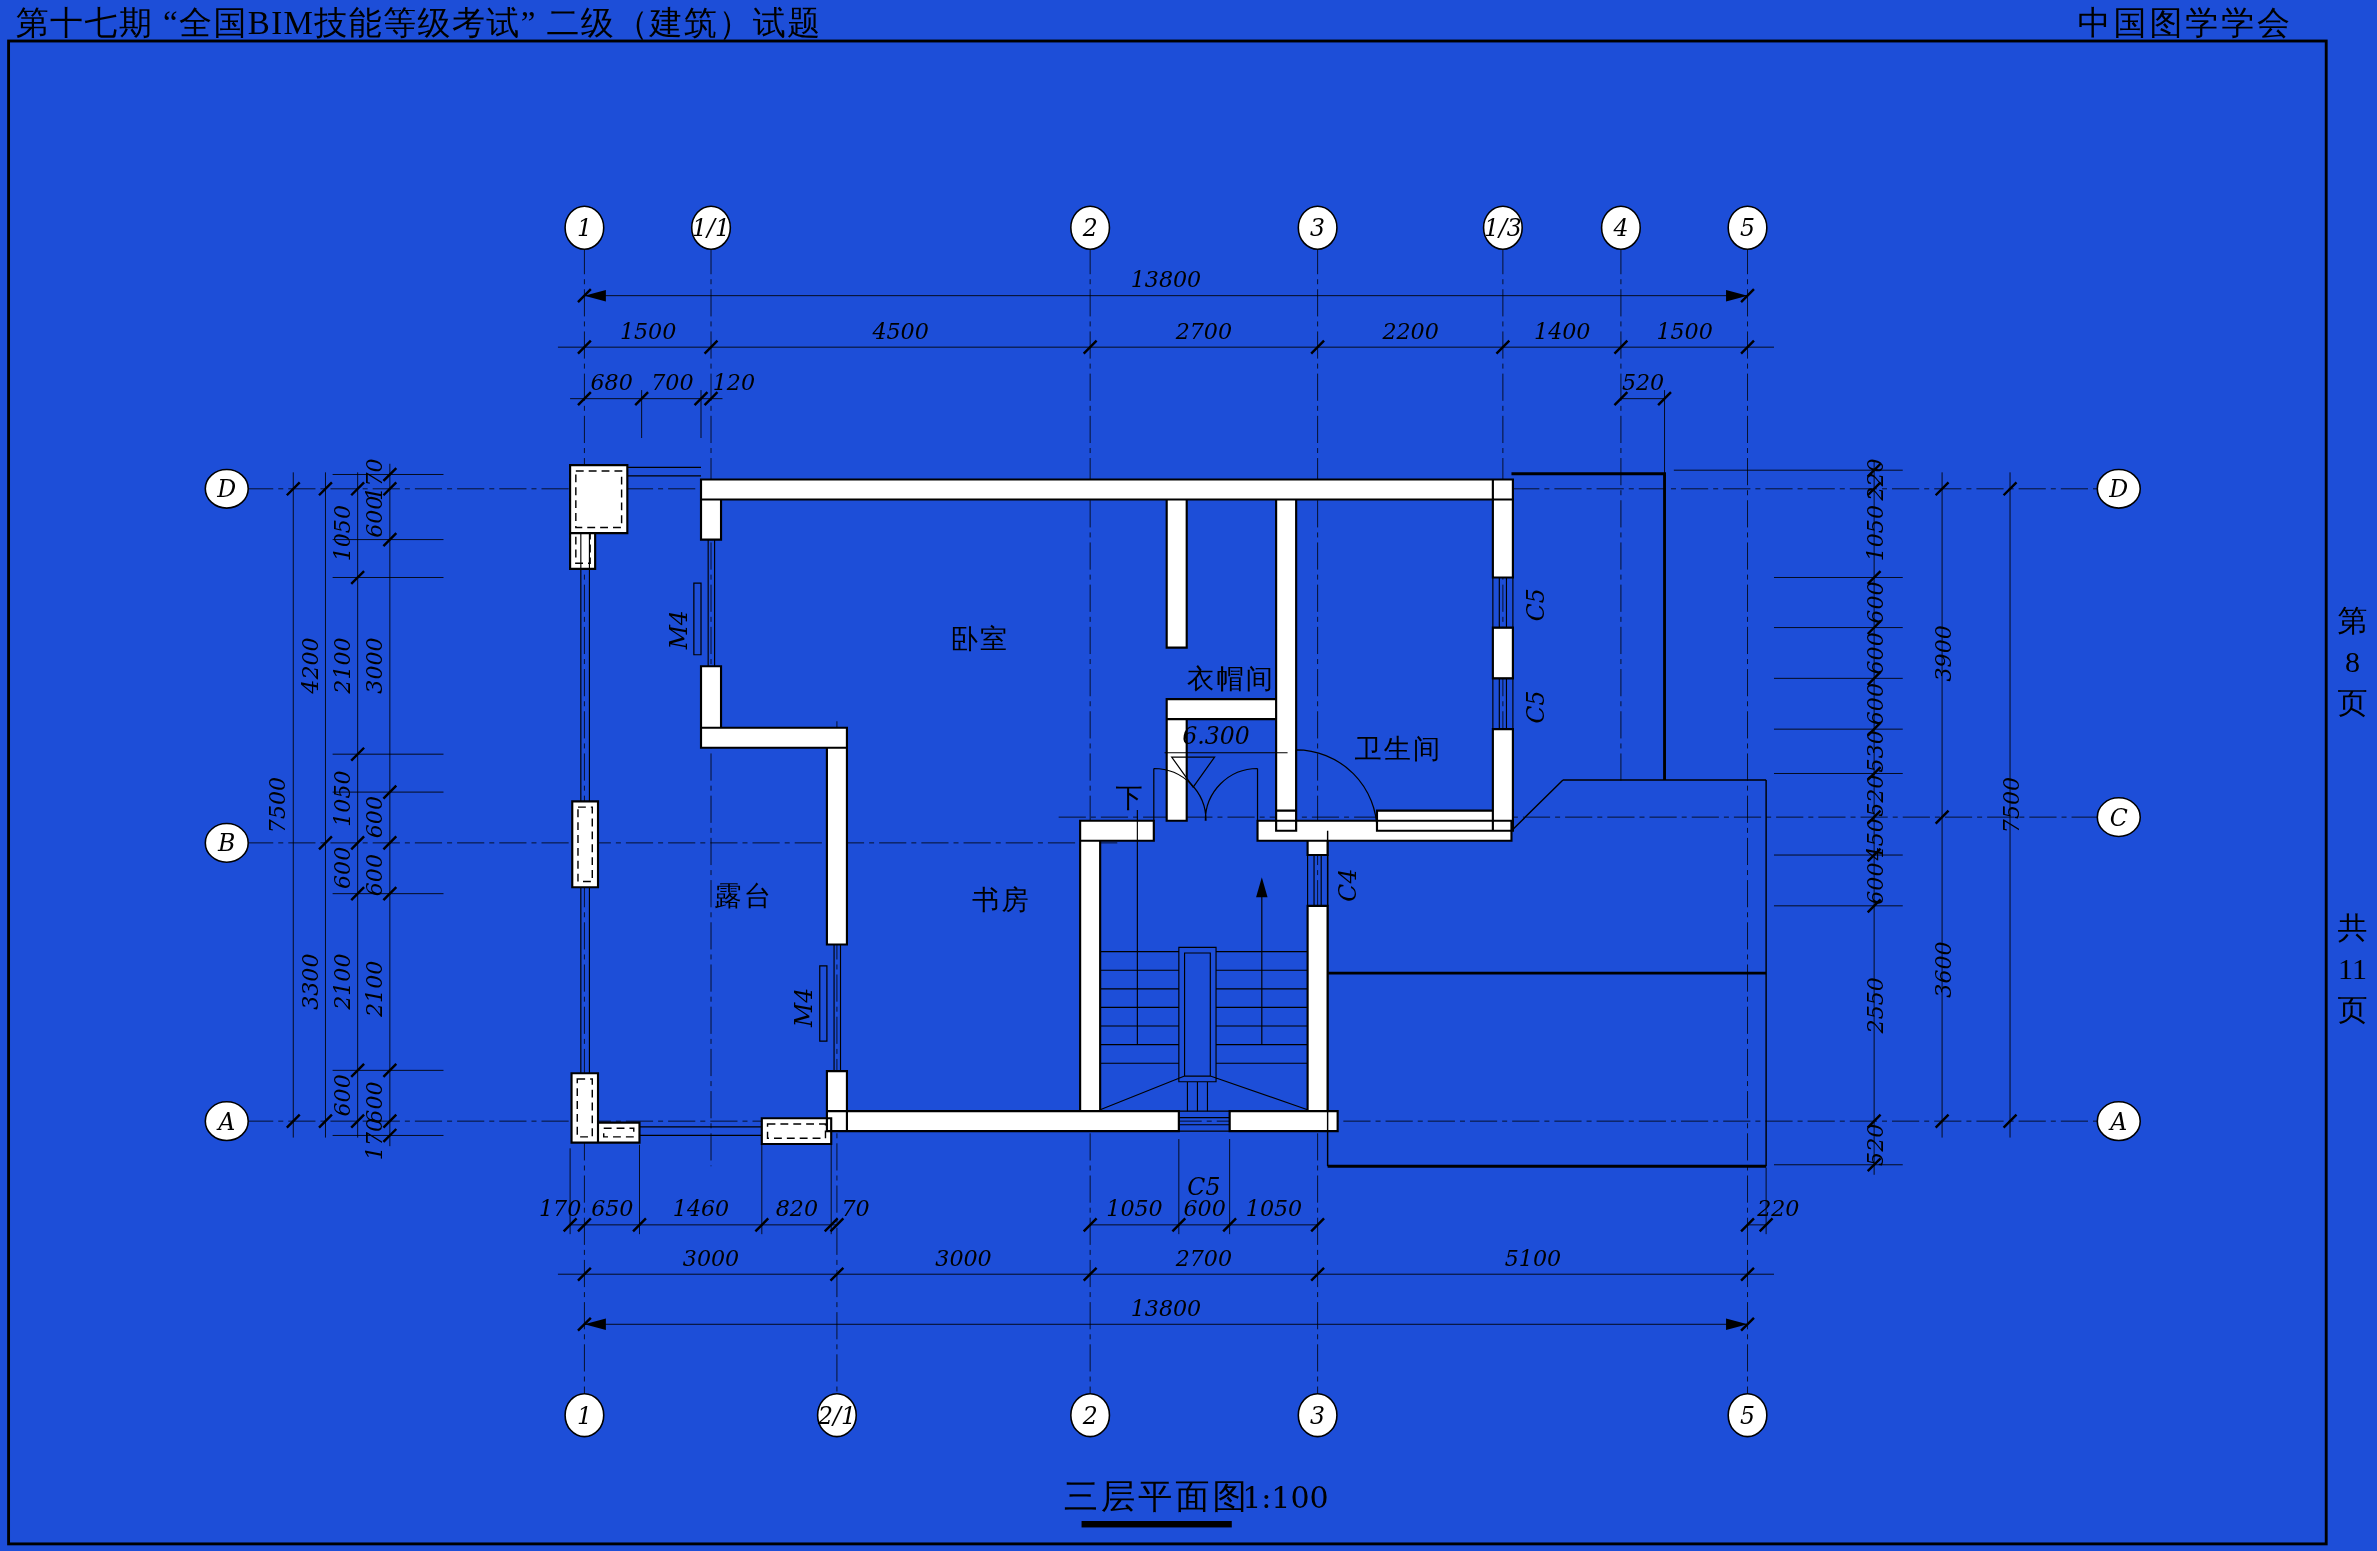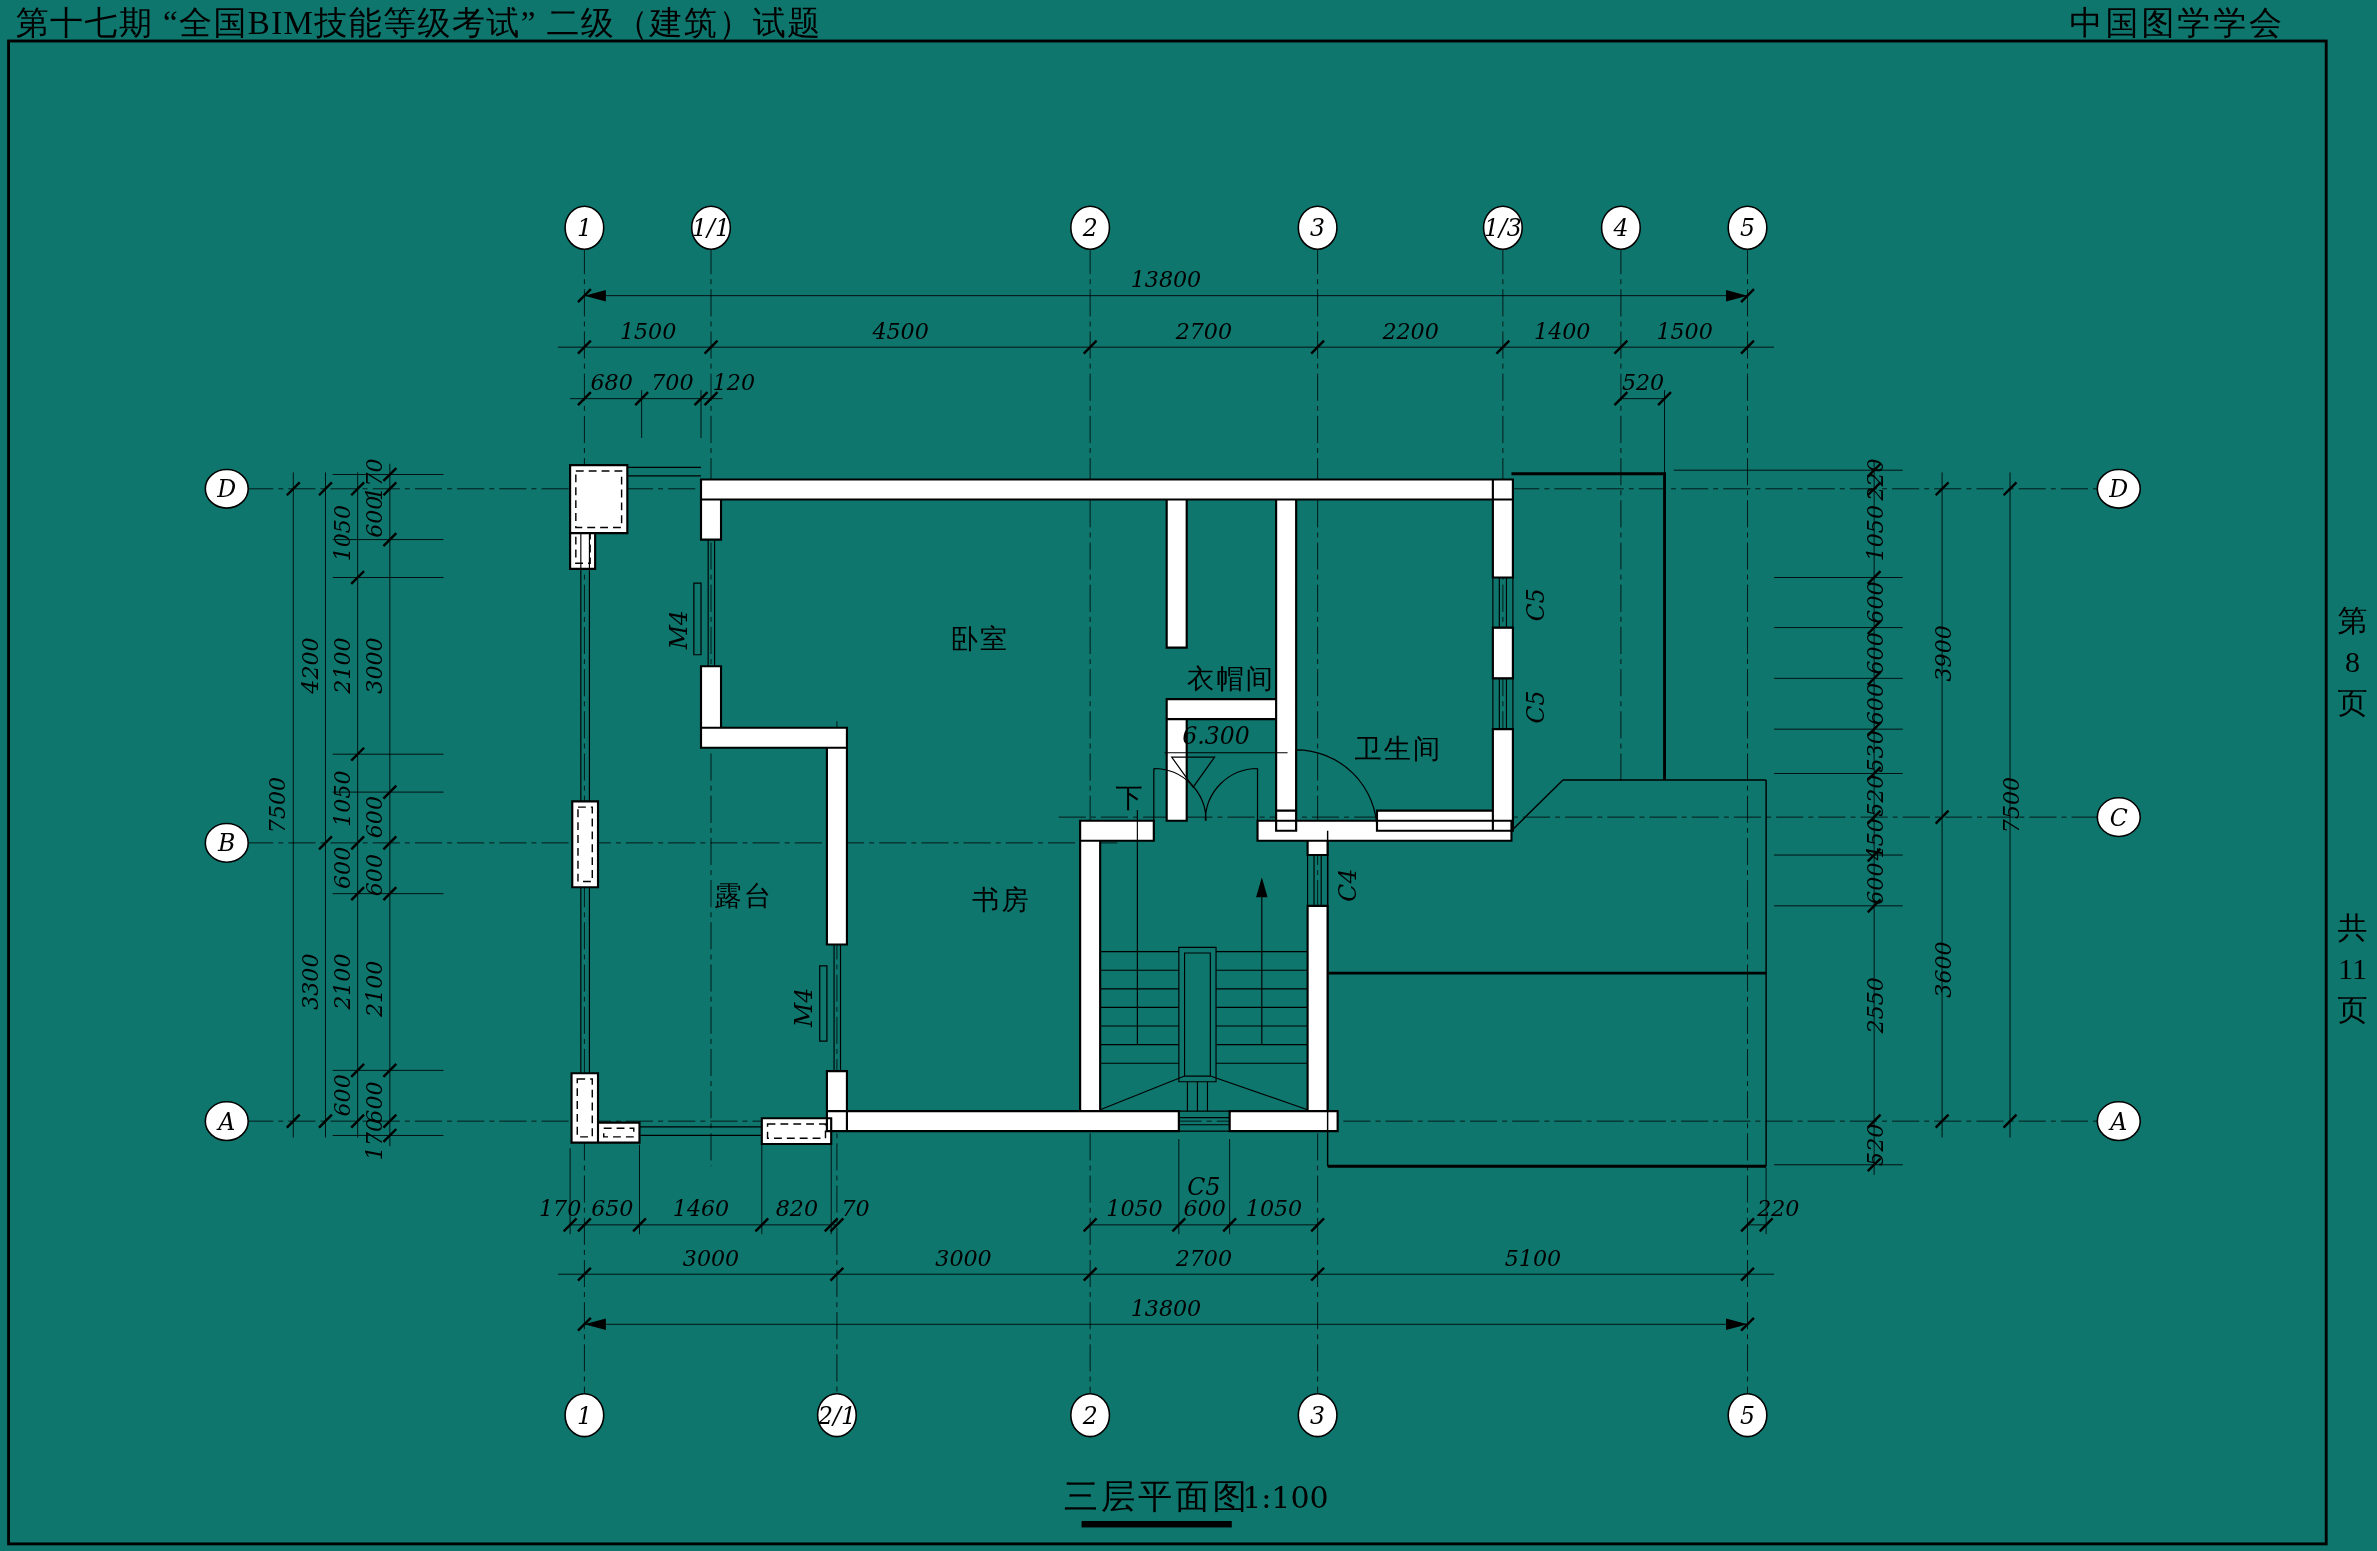--- a/index.html
+++ b/index.html
@@ -1,18 +1,18 @@
 <!DOCTYPE html>
 <html style="font-size:11.4px"><head>
 <meta charset="utf-8">
 <style>
   html,body{margin:0;padding:0;background:#fff;}
-  #page{position:relative;width:2377px;height:1552px;background:#0f766e;font-family:"Liberation Serif",serif;color:#000;overflow:hidden;}
+  #page{position:relative;width:2377px;height:1552px;background:#1d4ed8;font-family:"Liberation Serif",serif;color:#000;overflow:hidden;}
   #hdr-left{position:absolute;left:15.7px;top:1.4px;font-size:33px;letter-spacing:1.4px;}
-  #hdr-right{position:absolute;right:92px;top:1.4px;font-size:33px;letter-spacing:2.9px;}
+  #hdr-right{position:absolute;right:84px;top:1.4px;font-size:33px;letter-spacing:2.9px;}
   .vpage{position:absolute;left:2331px;width:43px;text-align:center;font-size:30px;line-height:41px;}
   #pg-cur{top:600px;}
   #pg-tot{top:907px;}
   svg{position:absolute;left:0;top:0;}
   svg text{fill:#000;}
   .dimtxt{font-family:"DejaVu Serif",serif;font-style:italic;font-size:31px;text-anchor:middle;}
   .bubtxt{font-family:"DejaVu Serif",serif;font-style:italic;font-size:33px;text-anchor:middle;}
   .roomtxt{font-family:"Liberation Serif",serif;font-size:38px;text-anchor:middle;letter-spacing:3px;}
   .tagtxt{font-family:"DejaVu Serif",serif;font-style:italic;font-size:33px;text-anchor:middle;}
   .titletxt{font-family:"Liberation Serif",serif;font-size:48px;text-anchor:middle;letter-spacing:4px;}

